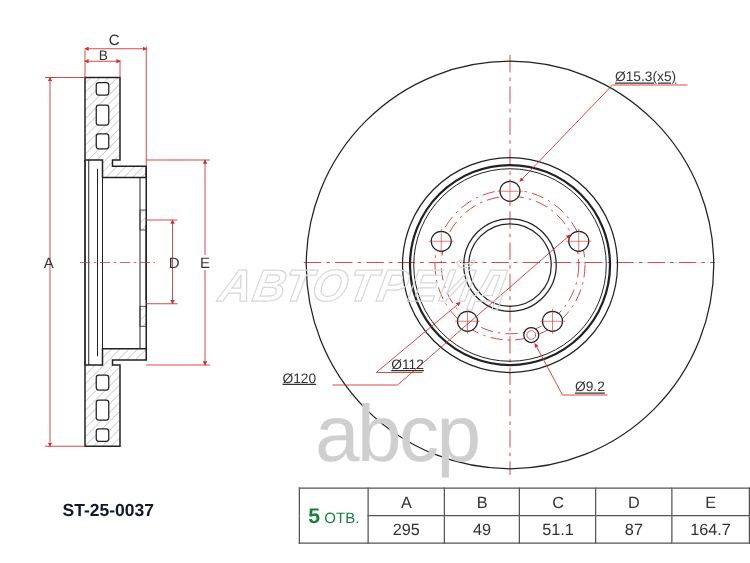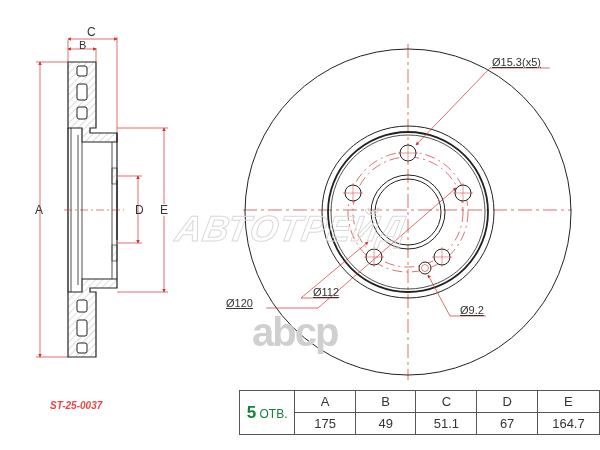--- a/index.html
+++ b/index.html
@@ -1,29 +1,29 @@
 <!DOCTYPE html>
 <html><head>
 <meta charset="utf-8">
 <style>
   html, body { margin: 0; padding: 0; background: #ffffff; }
   body { width: 600px; height: 450px; position: relative; overflow: hidden; font-family: "Liberation Sans", sans-serif; }
   #drawing { position: absolute; left: 0; top: 0; width: 600px; height: 450px; }
   .lbl { position: absolute; font-size: 11px; color: #333; line-height: 1; text-decoration: underline; }
   .dimlbl { position: absolute; font-size: 12px; color: #333; line-height: 1; }
-  .part-number { position: absolute; left: 50px; top: 400px; font-size: 10px; font-weight: bold; color: #ef4444; font-style: italic; }
+  .part-number { position: absolute; left: 50px; top: 400px; font-size: 14px; font-weight: bold; color: #0f172a; }
   .spec-table { position: absolute; left: 239px; top: 390px; border-collapse: collapse; font-size: 13px; color: #333; }
   .spec-table td { border: 1px solid #555; text-align: center; height: 21px; padding: 0; }
   .spec-table td.holes { width: 55px; font-size: 12px; color: #15803d; }
   .spec-table td.holes b { font-size: 17px; }
   .spec-table td.col { width: 61px; }
   .spec-table td.colE { width: 62px; }
   .watermark-text { position: absolute; left: 176px; top: 208px; font-size: 36px; font-style: italic; font-weight: bold;
      color: transparent; -webkit-text-stroke: 1px #d8d8d8; letter-spacing: 1px; transform: skewX(-10deg); }
-  .watermark-logo { position: absolute; left: 252px; top: 310px; font-size: 40px; font-weight: bold; color: #cfcfcf; letter-spacing: -2px; }
+  .watermark-logo { position: absolute; left: 252px; top: 310px; font-size: 64px; font-weight: normal; color: #cfcfcf; letter-spacing: -2px; }
 </style>
 </head>
 <body>
 
 <svg id="drawing" viewBox="0 0 600 450" xmlns="http://www.w3.org/2000/svg">
   <defs>
     <pattern id="hatch" patternUnits="userSpaceOnUse" width="5" height="5" patternTransform="rotate(45)">
       <line x1="0" y1="0" x2="0" y2="5" stroke="#999" stroke-width="0.7"></line>
     </pattern>
     <marker id="arr" viewBox="0 0 6 6" refX="5" refY="3" markerWidth="5" markerHeight="5" orient="auto-start-reverse">
@@ -160,20 +160,20 @@
       <b>5</b>
       <span>ОТВ.</span>
     </td>
     <td class="col">A</td>
     <td class="col">B</td>
     <td class="col">C</td>
     <td class="col">D</td>
     <td class="colE">E</td>
   </tr>
   <tr>
-    <td class="col">175</td>
+    <td class="col">295</td>
     <td class="col">49</td>
     <td class="col">51.1</td>
-    <td class="col">67</td>
+    <td class="col">87</td>
     <td class="colE">164.7</td>
   </tr>
 </tbody>
   </table>
 
 </body></html>

